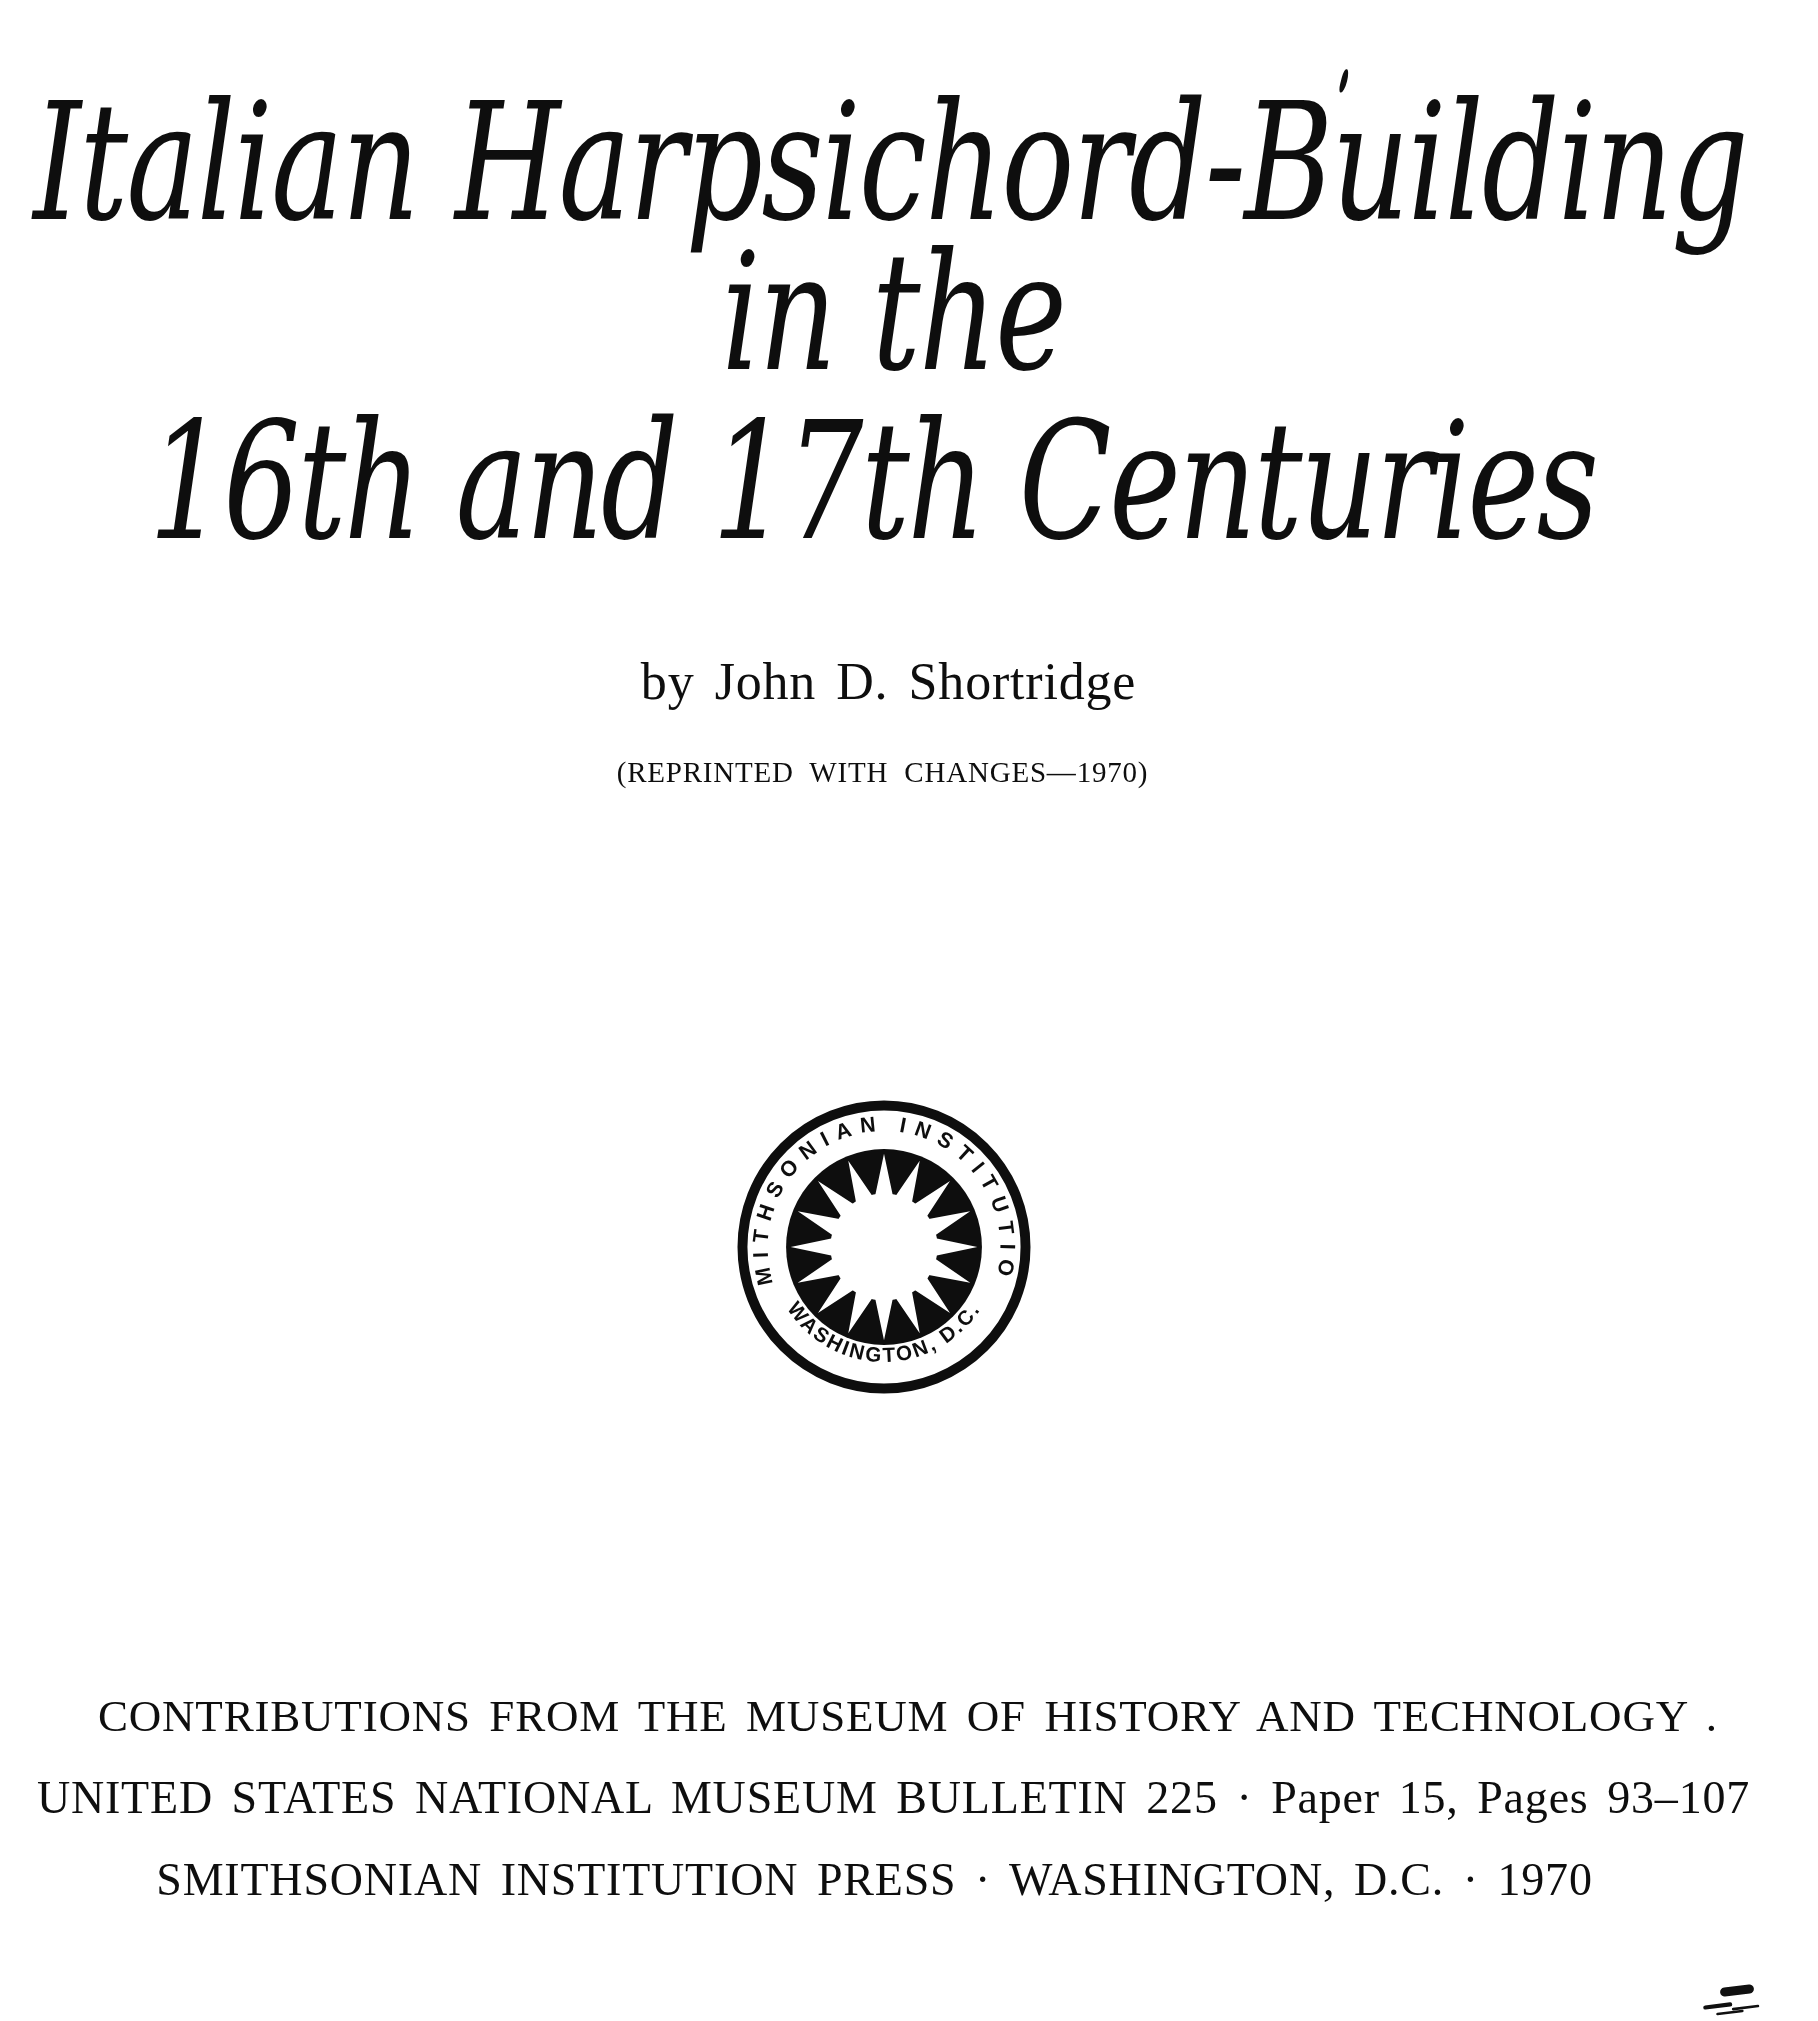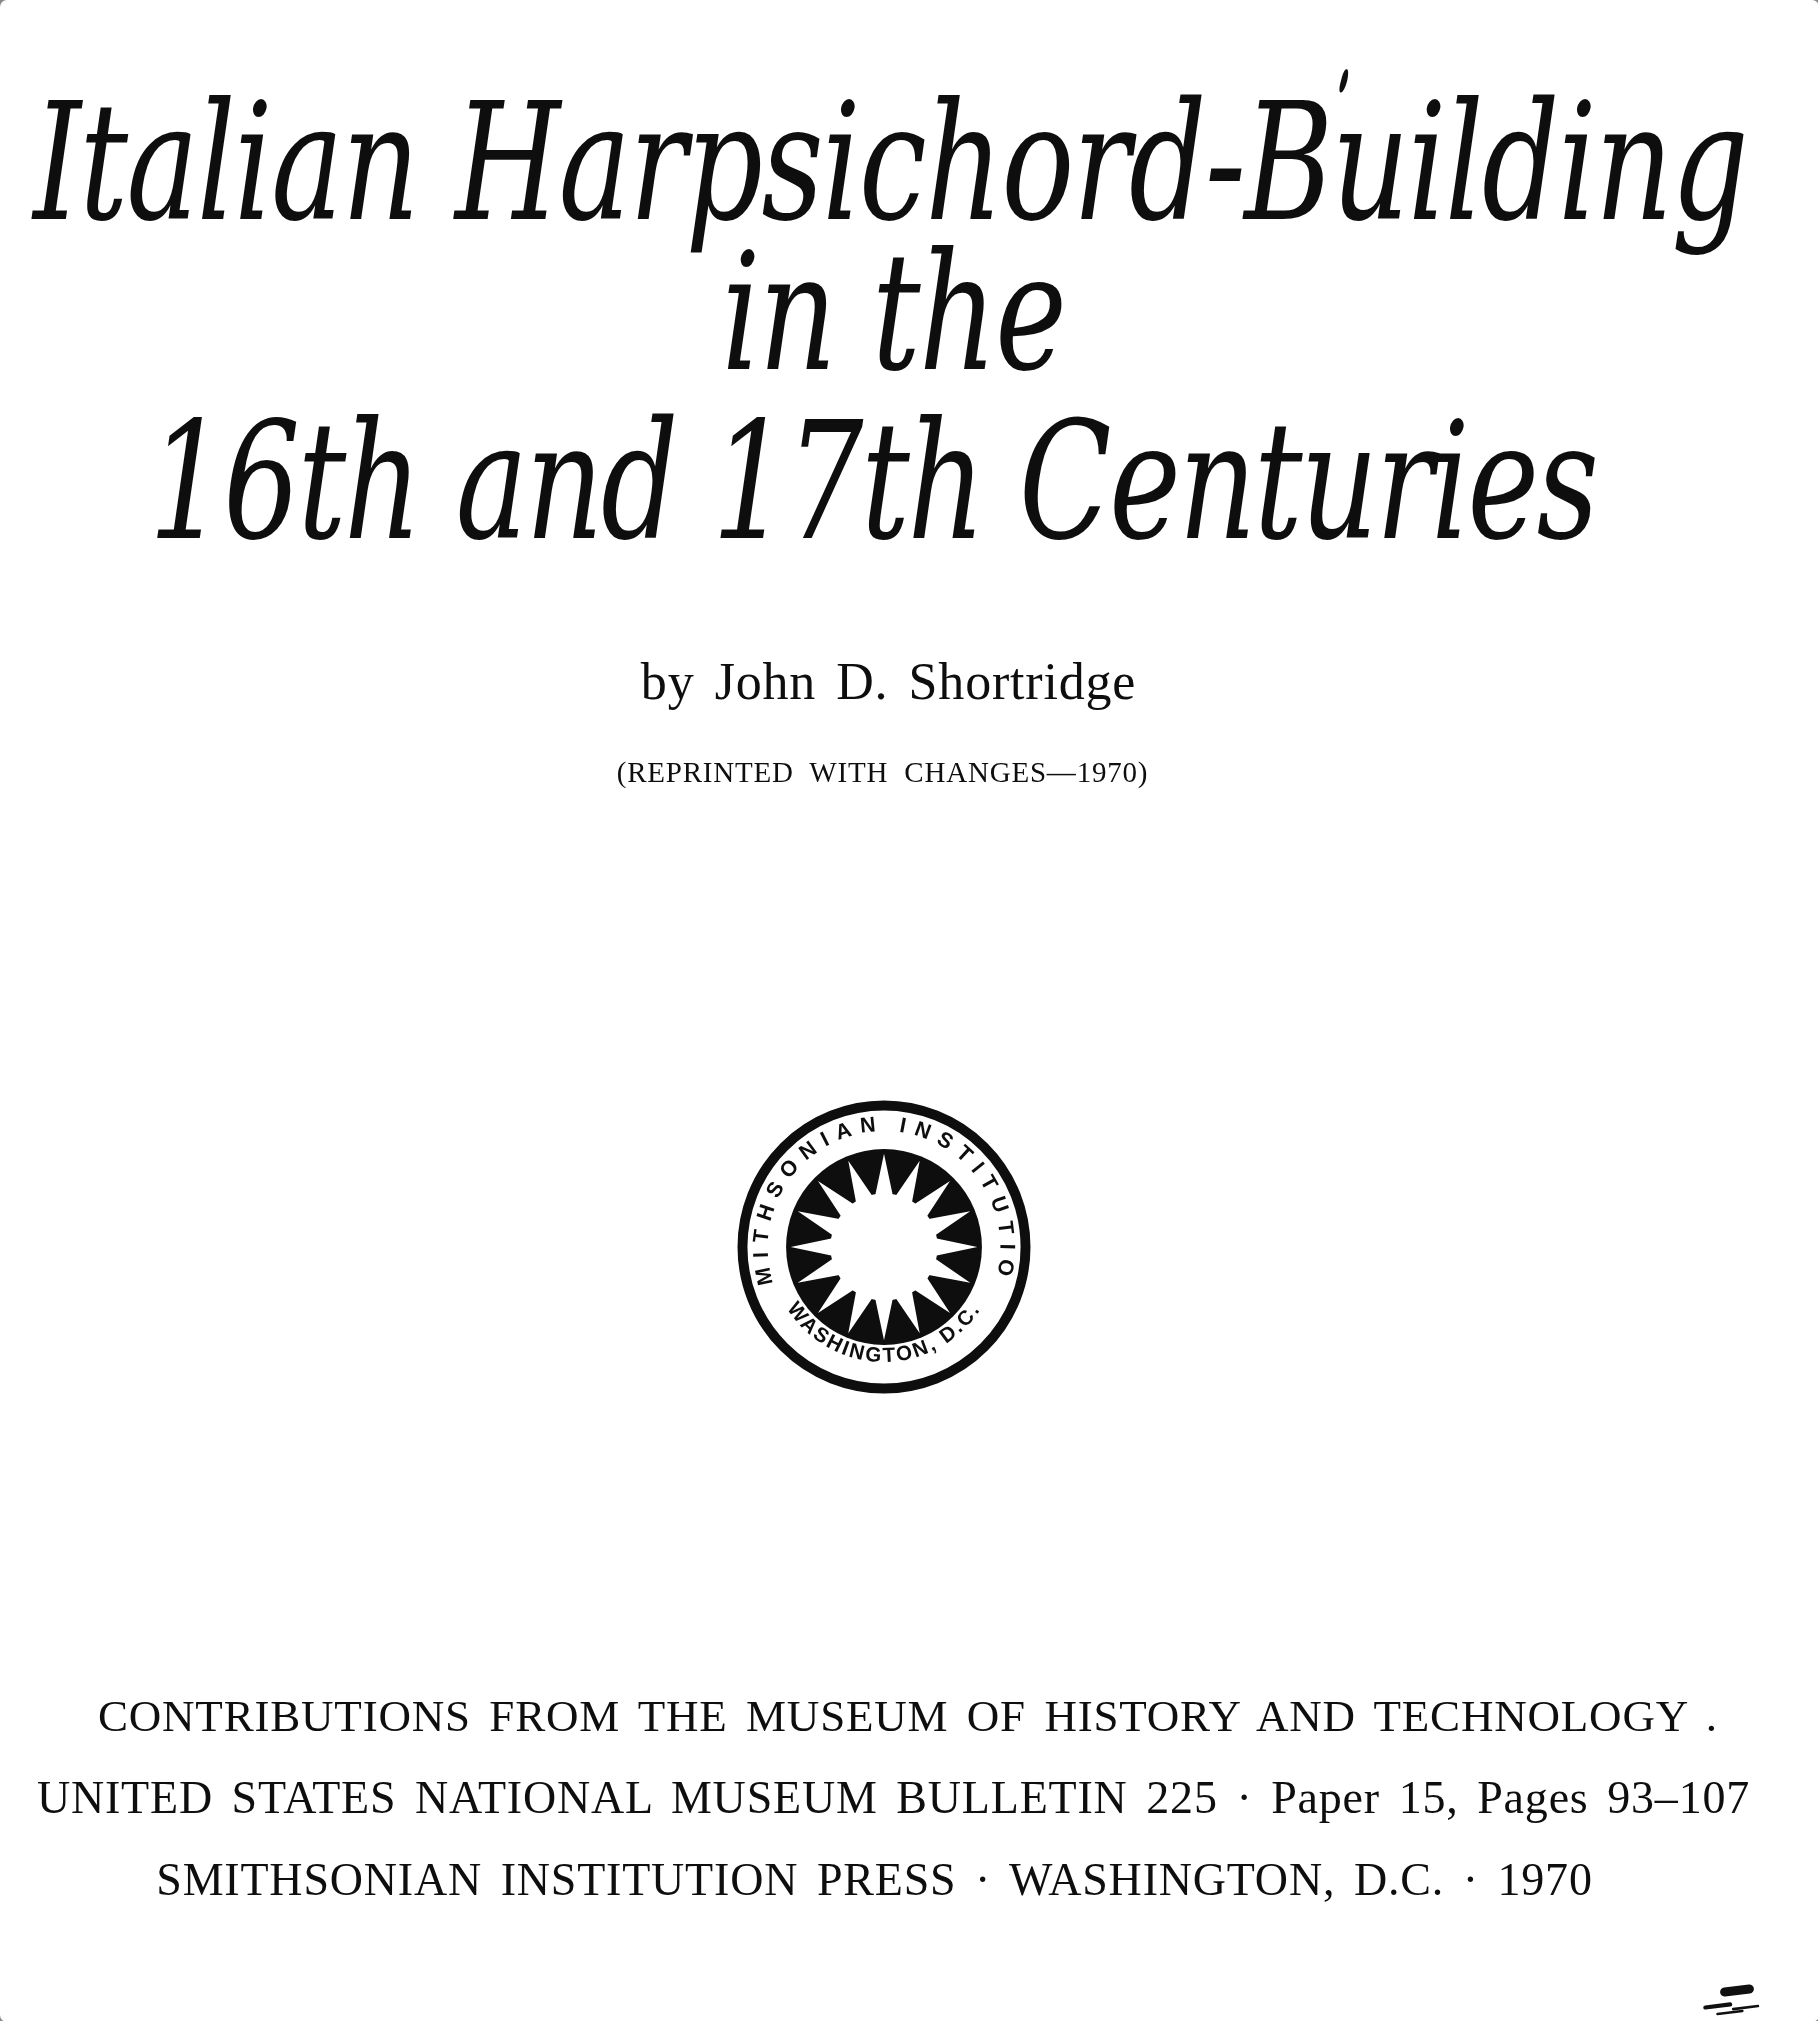--- a/index.html
+++ b/index.html
@@ -4,21 +4,20 @@
 <style>
   html,body{margin:0;padding:0;background:#888;}
   .page{
     position:relative;
     width:1819px;height:2022px;
     background:#ffffff;
     color:#0e0e0e;
     overflow:hidden;
     margin:0 auto;
     font-kerning:normal;
-    border-radius:7px;
   }
   
   .script-line{
     position:absolute;left:0;width:100%;
     text-align:center;
     font-family:"DejaVu Serif", serif;
     font-style:italic;
     font-weight:400;
     font-size:121px;
     line-height:1;

